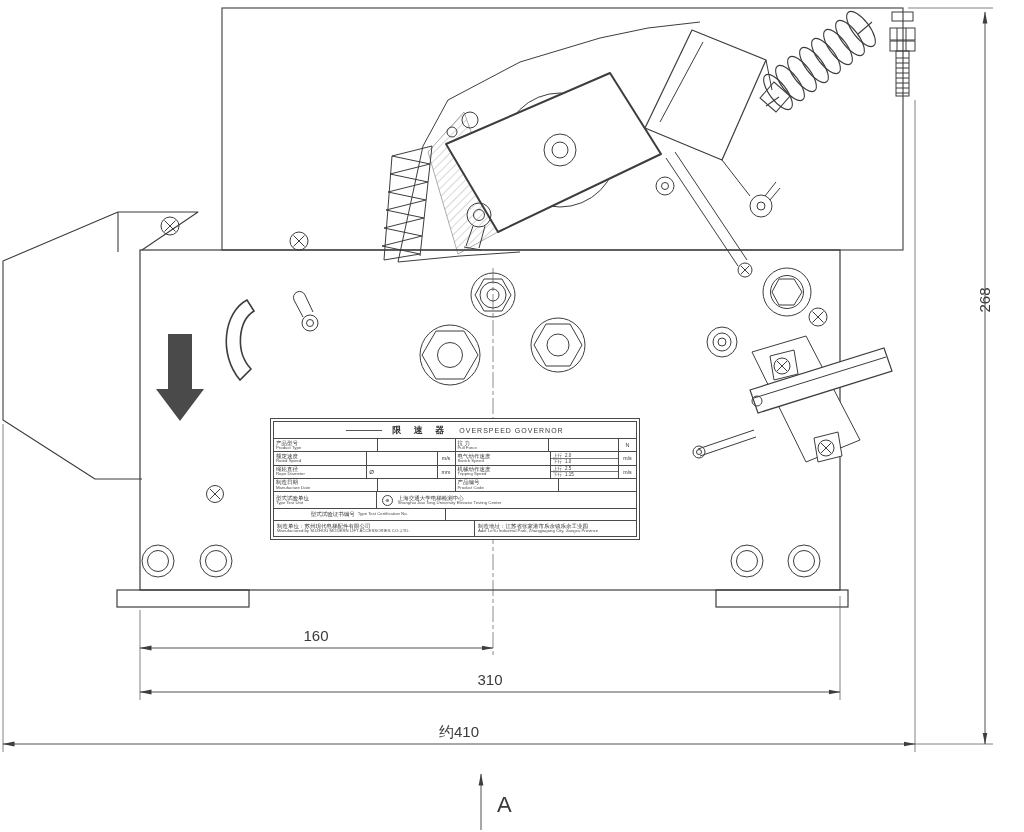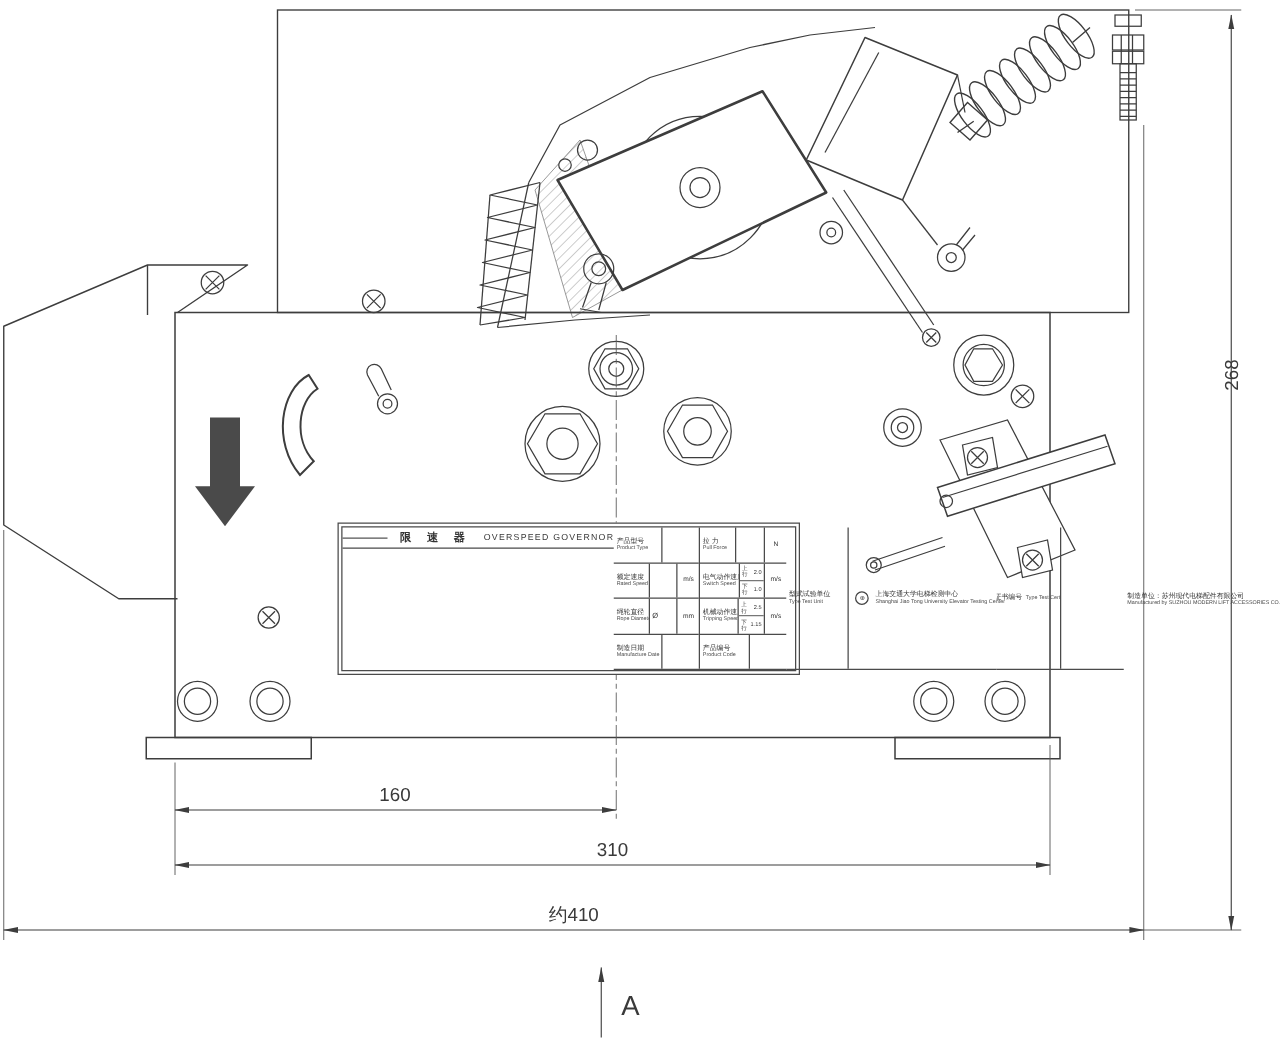--- a/index.html
+++ b/index.html
@@ -3,21 +3,21 @@
 <meta charset="utf-8">
 <style>
   html,body{margin:0;padding:0;background:#fff;}
   .stage{position:relative;width:1024px;height:832px;background:#ffffff;overflow:hidden;
          font-family:"Liberation Sans","DejaVu Sans",sans-serif;color:#333;}
   .stage svg{position:absolute;left:0;top:0;}
 
   
   .nameplate{position:absolute;left:270px;top:418px;width:370px;height:122px;
              border:1.6px solid #4a4a4a;background:#fff;box-sizing:border-box;}
-  .np-border{position:absolute;inset:2px;border:0.8px solid #4a4a4a;display:flex;flex-direction:row;box-sizing:border-box;}
+  .np-border{position:absolute;inset:2px;border:0.8px solid #4a4a4a;display:flex;flex-direction:column;box-sizing:border-box;}
   .np-title-row{height:16px;flex:0 0 16px;border-bottom:0.8px solid #4a4a4a;display:flex;align-items:center;justify-content:center;gap:10px;}
   .np-logo{width:36px;border-top:1.4px solid #555;margin-top:1px;}
   .np-title-cn{font-size:9px;font-weight:bold;letter-spacing:5px;white-space:nowrap;}
   .np-title-en{font-size:7px;letter-spacing:1px;white-space:nowrap;color:#3a3a3a;}
   .np-body{display:flex;flex:0 0 52px;border-bottom:0.8px solid #4a4a4a;}
   .np-col{width:50%;display:flex;flex-direction:column;}
   .np-col-left{border-right:0.8px solid #4a4a4a;}
   .np-row{display:flex;flex:1;border-bottom:0.8px solid #4a4a4a;align-items:stretch;min-height:0;}
   .np-row:last-child{border-bottom:none;}
   .np-label{flex:1.35;border-right:0.8px solid #4a4a4a;padding:0 2px;display:flex;flex-direction:column;justify-content:center;overflow:hidden;}

